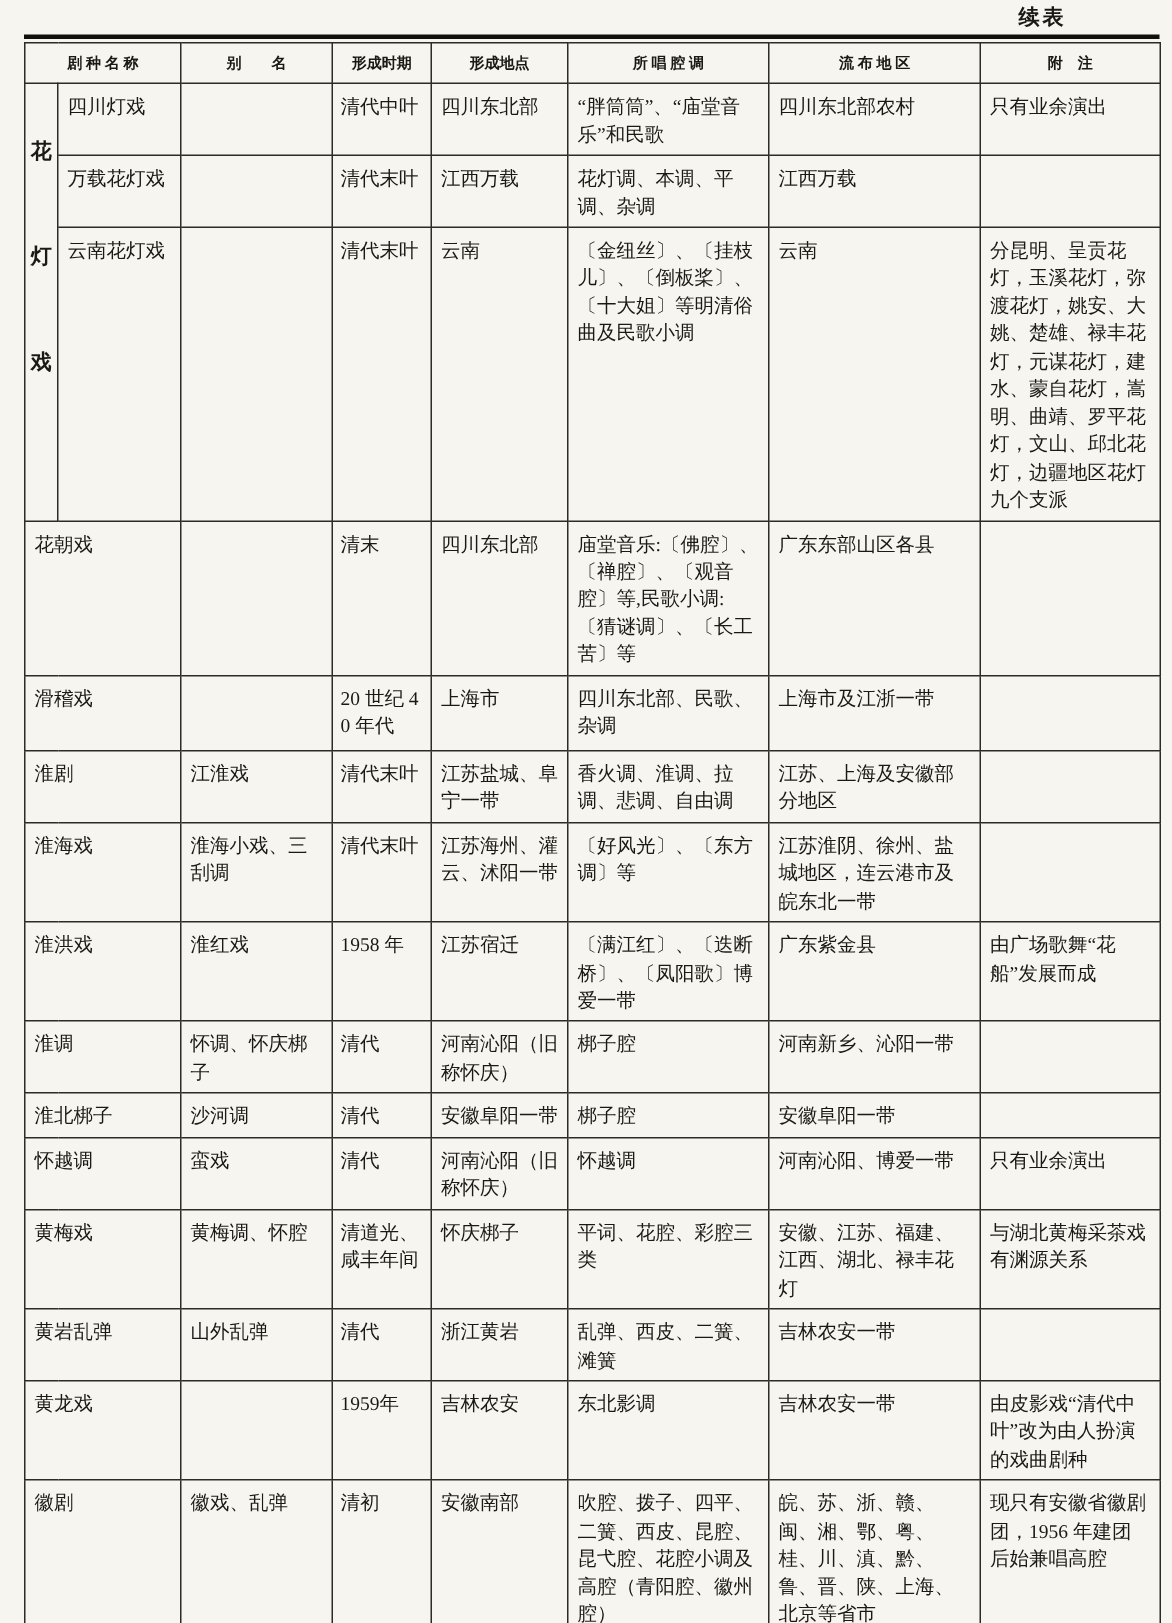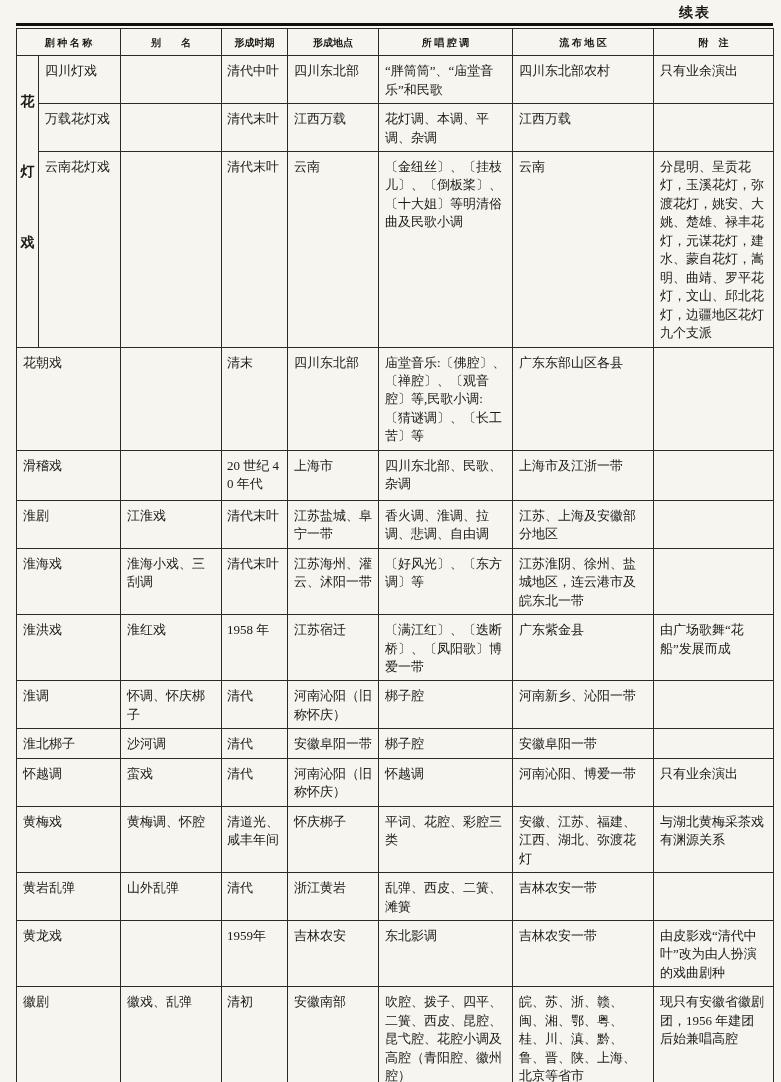--- a/index.html
+++ b/index.html
@@ -176,21 +176,21 @@
         <td>怀越调</td>
         <td>河南沁阳、博爱一带</td>
         <td>只有业余演出</td>
       </tr>
       <tr style="height:45px">
         <td colspan="2">黄梅戏</td>
         <td>黄梅调、怀腔</td>
         <td class="c-period">清道光、咸丰年间</td>
         <td>怀庆梆子</td>
         <td>平词、花腔、彩腔三类</td>
-        <td>安徽、江苏、福建、江西、湖北、弥渡花灯</td>
+        <td>安徽、江苏、福建、江西、湖北、禄丰花灯</td>
         <td>与湖北黄梅采茶戏有渊源关系</td>
       </tr>
       <tr style="height:43px">
         <td colspan="2">黄岩乱弹</td>
         <td>山外乱弹</td>
         <td class="c-period">清代</td>
         <td>浙江黄岩</td>
         <td>乱弹、西皮、二簧、滩簧</td>
         <td>吉林农安一带</td>
         <td></td>

